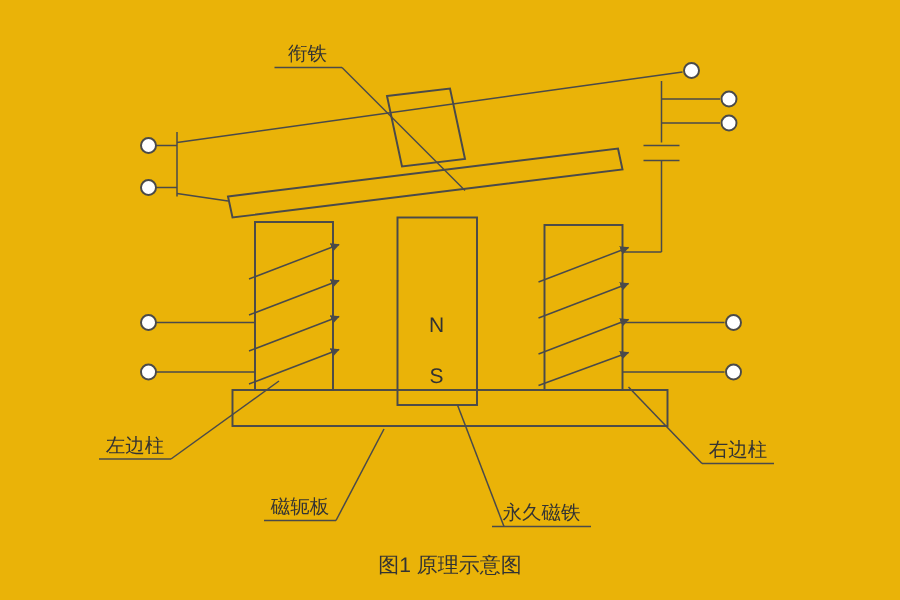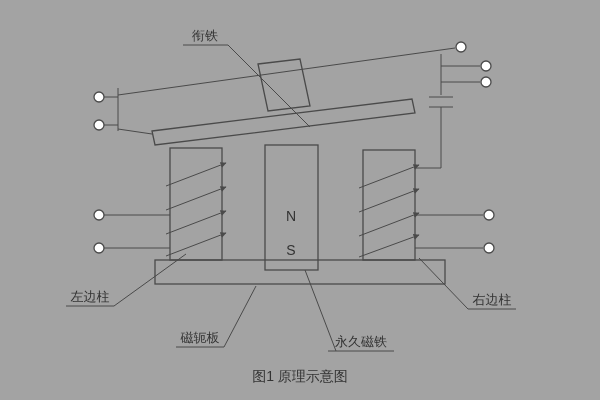--- a/index.html
+++ b/index.html
@@ -5,21 +5,21 @@
   html, body {
     margin: 0;
     padding: 0;
     background: #ffffff;
     font-family: "Liberation Sans", sans-serif;
   }
   .canvas {
     position: relative;
     width: 600px;
     height: 400px;
-    background: #a3a3a3;
+    background: #eab308;
     overflow: hidden;
   }
   svg text {
     font-family: "Liberation Sans", sans-serif;
     fill: #333333;
   }
   .label-text { font-size: 13px; }
   .pole-text  { font-size: 14px; }
   .caption-text { font-size: 14px; }
   .stroke { stroke: #4a4a4a; stroke-width: 1.3; fill: none; }

